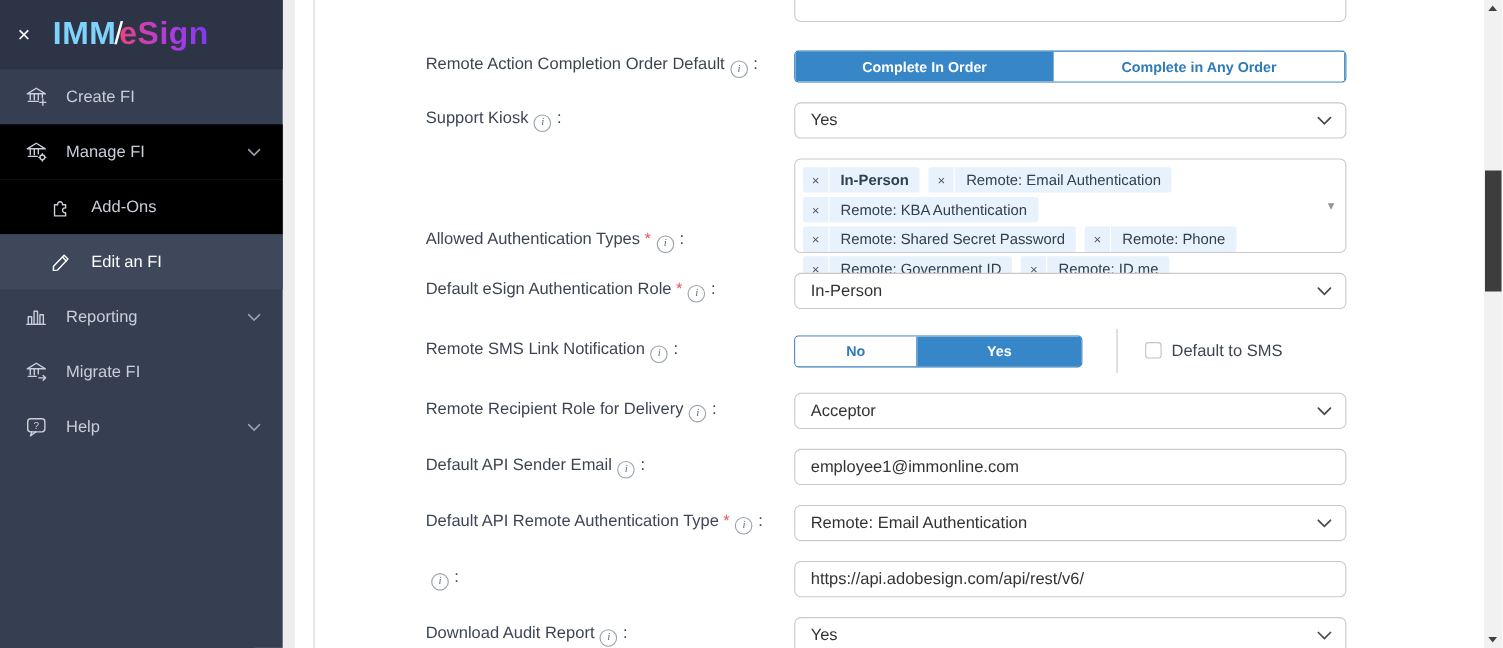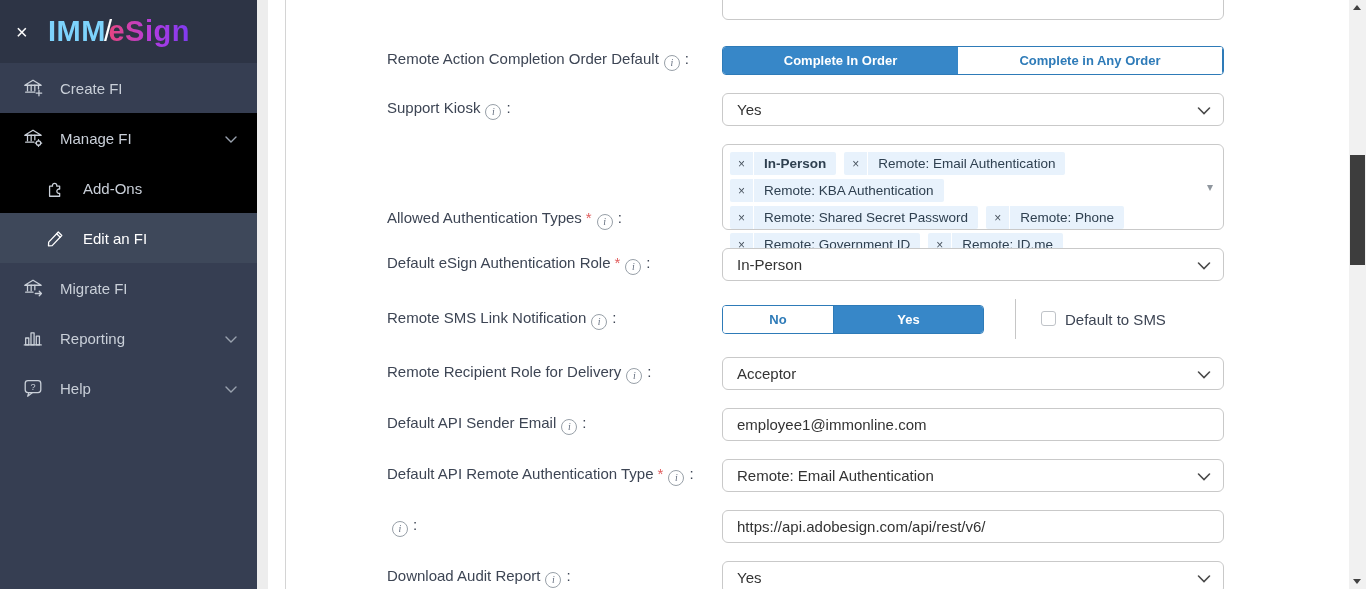--- a/index.html
+++ b/index.html
@@ -126,49 +126,49 @@
         <path d="M4 16.5 L14.5 5.5 L18.3 9.3 L7.8 20.3 L3.8 20.5 Z"></path>
           <path d="M12.8 7.3 L16.6 11.1"></path>
       </svg>
     </span>
     <span>Edit an FI</span>
   </div>
 
   <div class="nav-item">
     <span class="icn">
       <svg viewBox="0 0 24 24" fill="none" stroke="currentColor" stroke-width="1.4" stroke-linecap="round" stroke-linejoin="round">
-        <path d="M3 9 L12 3.5 L21 9 H3 Z"></path>
-          <path d="M6 9 V15 M10 9 V15 M14 9 V14"></path>
-          <path d="M4 16.5 H12"></path>
-          <path d="M14.5 18 H21 M18.8 15.6 L21.2 18 L18.8 20.4"></path>
-      </svg>
-    </span>
-    <span>Migrate FI</span>
-  </div>
-
-  <div class="nav-item">
-    <span class="icn">
-      <svg viewBox="0 0 24 24" fill="none" stroke="currentColor" stroke-width="1.4" stroke-linecap="round" stroke-linejoin="round">
         <rect x="4" y="12" width="3.4" height="7.5"></rect>
           <rect x="9.8" y="6.5" width="3.4" height="13"></rect>
           <rect x="15.6" y="10" width="3.4" height="9.5"></rect>
           <path d="M2.5 19.5 H21"></path>
       </svg>
     </span>
     <span>Reporting</span>
     <span class="chev-s">
       <svg width="12" height="8" viewBox="0 0 12 8" fill="none" stroke="currentColor" stroke-width="1.4" stroke-linecap="round">
           <path d="M1 1.5 L6 6.5 L11 1.5"></path>
         </svg>
     </span>
   </div>
 
   <div class="nav-item">
     <span class="icn">
       <svg viewBox="0 0 24 24" fill="none" stroke="currentColor" stroke-width="1.4" stroke-linecap="round" stroke-linejoin="round">
+        <path d="M3 9 L12 3.5 L21 9 H3 Z"></path>
+          <path d="M6 9 V15 M10 9 V15 M14 9 V14"></path>
+          <path d="M4 16.5 H12"></path>
+          <path d="M14.5 18 H21 M18.8 15.6 L21.2 18 L18.8 20.4"></path>
+      </svg>
+    </span>
+    <span>Migrate FI</span>
+  </div>
+
+  <div class="nav-item">
+    <span class="icn">
+      <svg viewBox="0 0 24 24" fill="none" stroke="currentColor" stroke-width="1.4" stroke-linecap="round" stroke-linejoin="round">
         <rect x="3.5" y="4" width="17" height="13" rx="3"></rect>
           <path d="M7.5 17 L6.2 21 L11.5 17"></path>
           <text x="12" y="14.4" text-anchor="middle" font-size="10" fill="currentColor" stroke="none" font-family="inherit">?</text>
       </svg>
     </span>
     <span>Help</span>
     <span class="chev-s">
       <svg width="12" height="8" viewBox="0 0 12 8" fill="none" stroke="currentColor" stroke-width="1.4" stroke-linecap="round">
           <path d="M1 1.5 L6 6.5 L11 1.5"></path>
         </svg>

